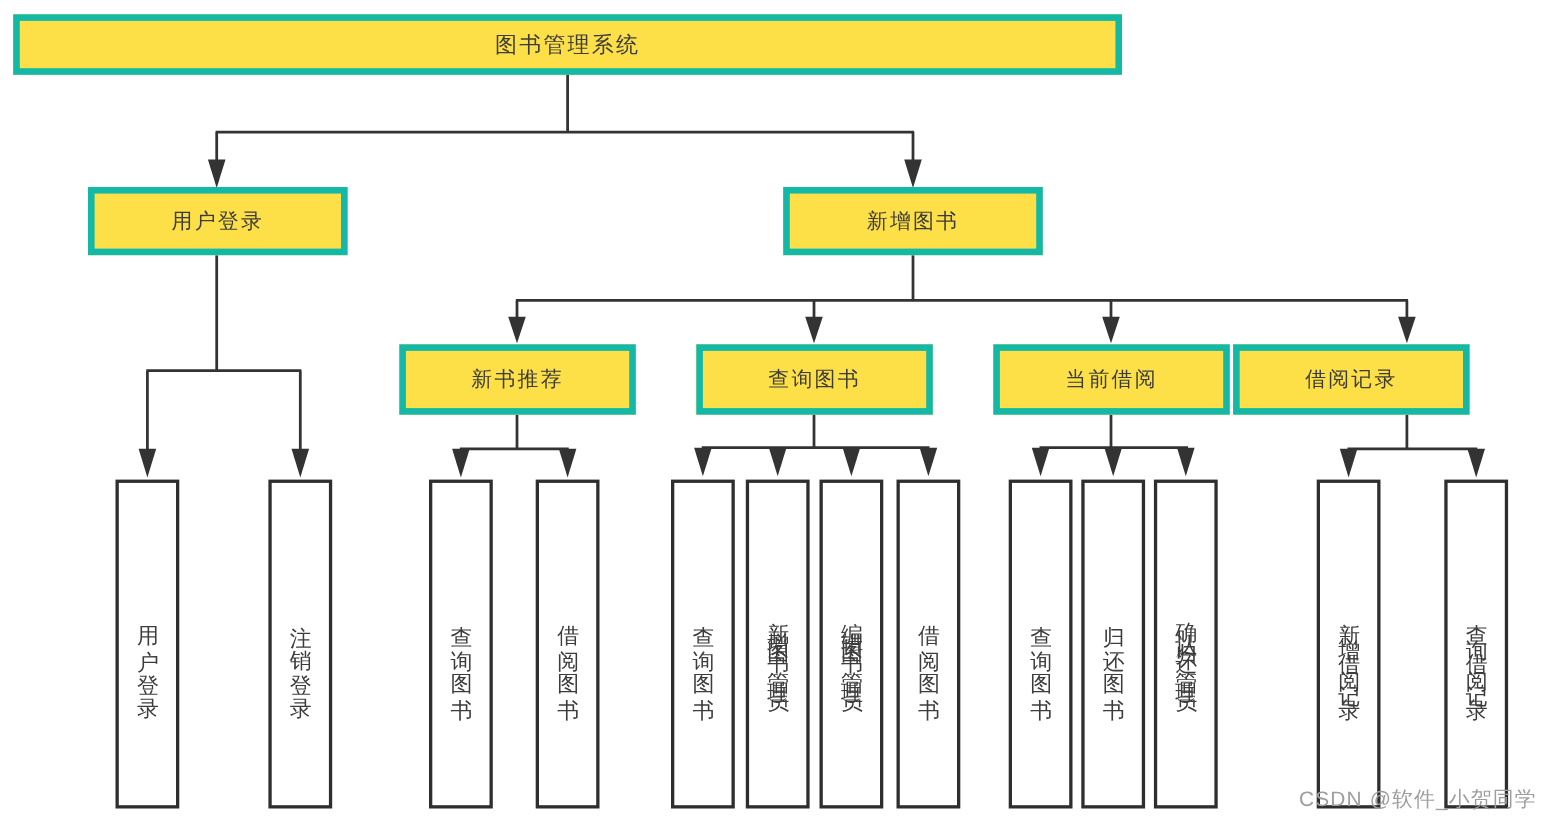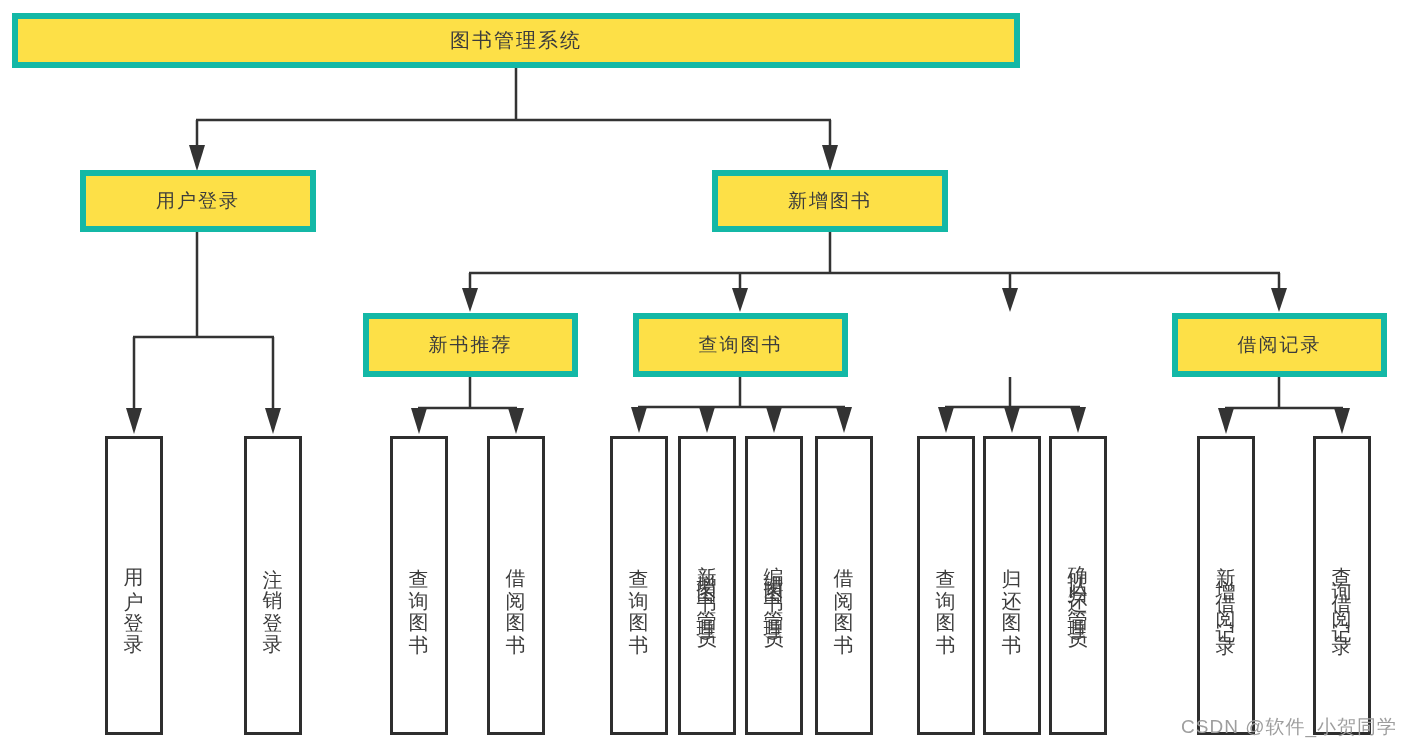--- a/index.html
+++ b/index.html
@@ -35,21 +35,21 @@
     letter-spacing: 2px;
   }
   .node.lvl1 { left: 12px;  top: 13px;  width: 1008px; height: 55px; font-size: 20px; }
   .node.lvl2 { top: 170px; width: 236px; height: 62px; font-size: 19px; }
   .node.lvl2.a { left: 80px; }
   .node.lvl2.b { left: 712px; }
   .node.lvl3 { top: 313px; width: 215px; height: 64px; font-size: 19px; }
   .node.lvl3.a { left: 363px; }
   .node.lvl3.b { left: 633px; }
   .node.lvl3.c { left: 903px; }
-  .node.lvl3.d { left: 1172px; }
+  .node.lvl3.d { left: 1121px; }
   .leaf {
     position: absolute;
     top: 436px;
     width: 58px;
     height: 299px;
     box-sizing: border-box;
     border: 3px solid #2e2e2e;
     background: #ffffff;
     color: #3c3c3c;
     font-size: 20px;
@@ -124,20 +124,21 @@
     </g>
   </svg>
 
   <div class="node lvl1">图书管理系统</div>
 
   <div class="node lvl2 a">用户登录</div>
   <div class="node lvl2 b">新增图书</div>
 
   <div class="node lvl3 a">新书推荐</div>
   <div class="node lvl3 b">查询图书</div>
+  <div class="node lvl3 c">当前借阅</div>
   <div class="node lvl3 d">借阅记录</div>
 
   <div class="leaf s" style="left:105px">用户登录</div>
   <div class="leaf s" style="left:244px">注销登录</div>
 
   <div class="leaf s" style="left:390px">查询图书</div>
   <div class="leaf s" style="left:487px">借阅图书</div>
 
   <div class="leaf s" style="left:610px">查询图书</div>
   <div class="leaf l" style="left:678px">新增图书（管理员）</div>

